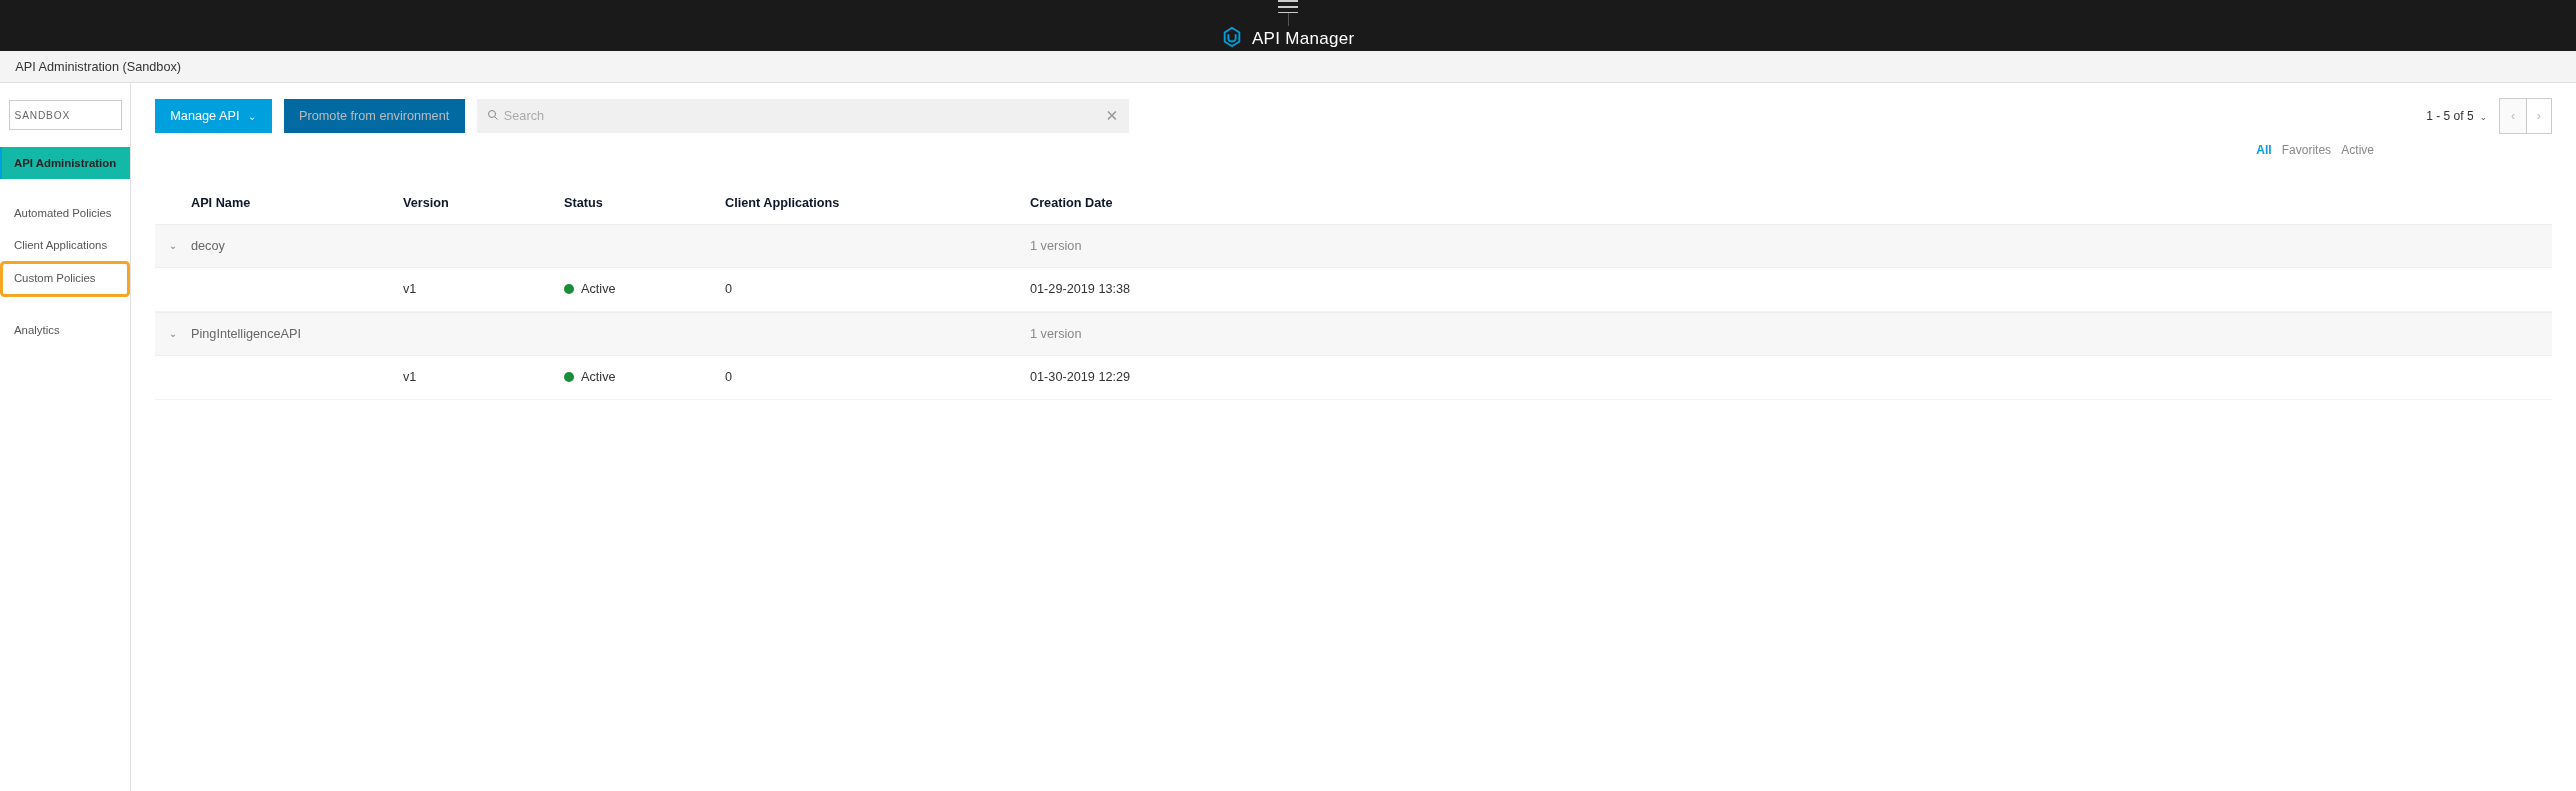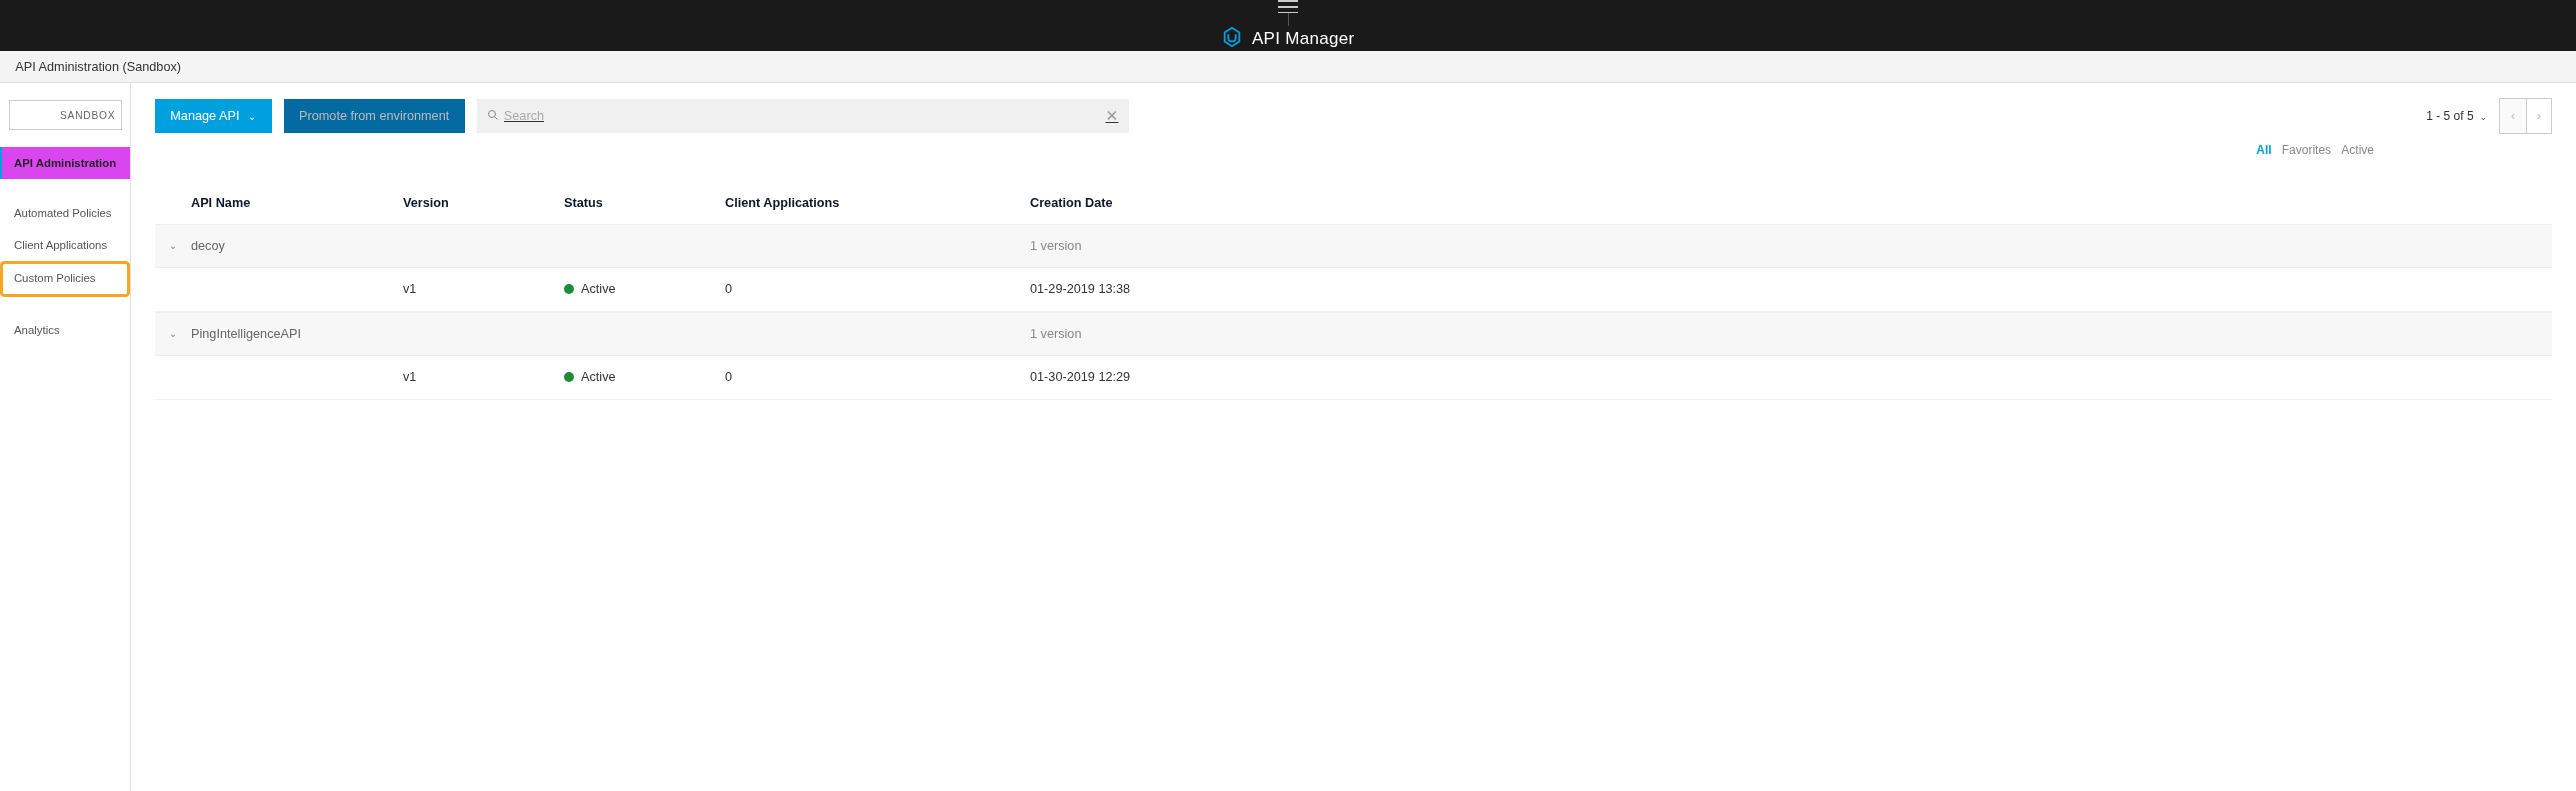--- a/index.html
+++ b/index.html
@@ -76,39 +76,39 @@
   .sidebar {
     width: 131px;
     border-right: 0.8px solid #e0e0e0;
     padding-top: 12px;
     flex-shrink: 0;
   }
   .env-chip {
     margin: 5.1px 8.5px 17px 8.5px;
     border: 0.8px solid #ccc;
     background: #fff;
-    text-align: right;
+    text-align: left;
     font-size: 10.2px;
     letter-spacing: 0.8px;
     padding: 8.5px 5.1px;
     color: #666;
   }
   .side-item {
     padding: 8.5px 12px;
     font-size: 11.4px;
     color: #555;
     cursor: pointer;
     border-left: 2.5px solid transparent;
     line-height: 1.3;
   }
   .side-item.active {
     font-weight: 700;
     color: #222;
     border-left-color: #00a0df;
-    background: #d946ef;
+    background: #14b8a6;
   }
   .side-item.highlighted {
     outline: 3.4px solid #f5a623;
     outline-offset: -1.7px;
     border-radius: 2.5px;
     margin: 1.7px 1.7px;
     padding: 8.5px 10.2px;
   }
 
   
@@ -143,21 +143,20 @@
     cursor: default;
   }
   .search-wrap {
     flex: 1;
     display: flex;
     align-items: center;
     background: #f0f0f0;
     height: 34px;
     padding: 0 10.2px;
     max-width: 652px;
-    text-decoration: underline;
   }
   .search-wrap .mag { color: #888; font-size: 12px; margin-right: 5.1px; }
   .search-wrap input {
     flex: 1;
     border: none;
     background: transparent;
     font-size: 12.7px;
     color: #555;
     outline: none;
   }

